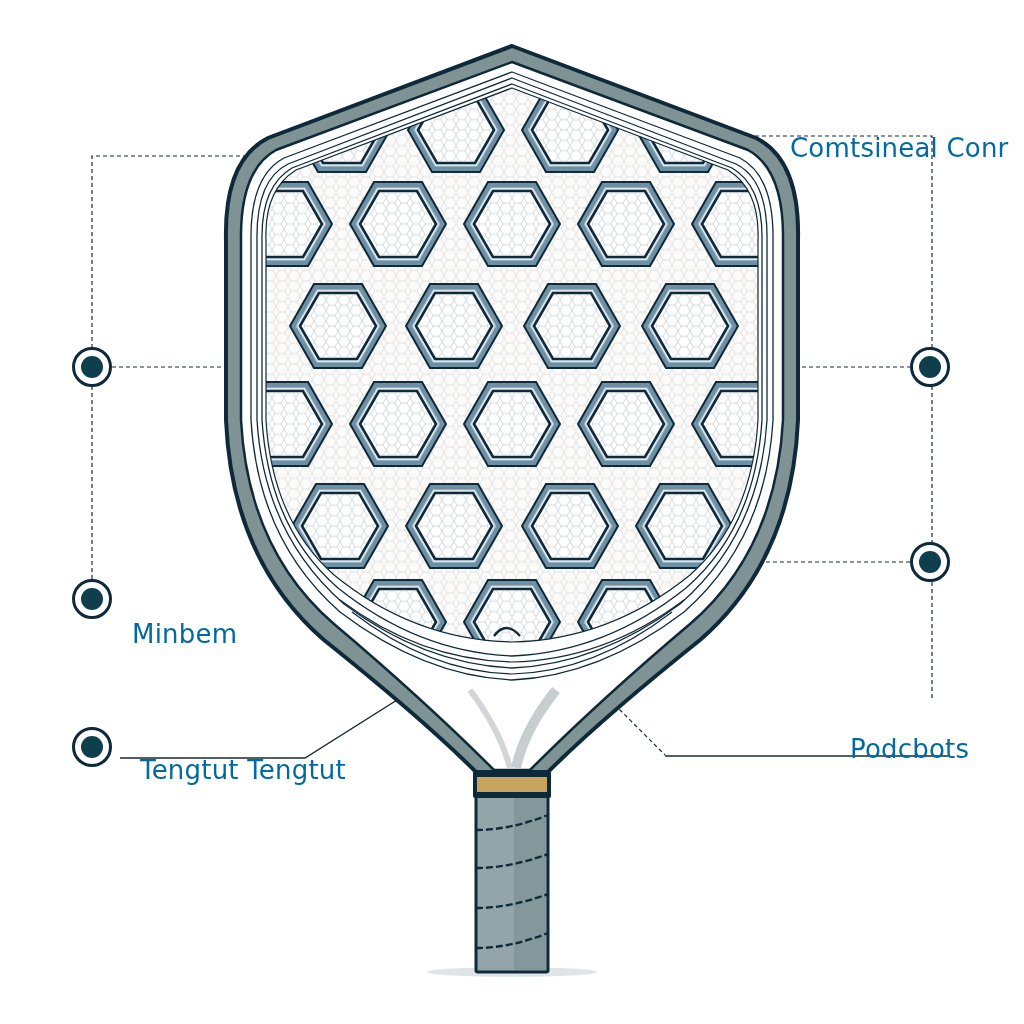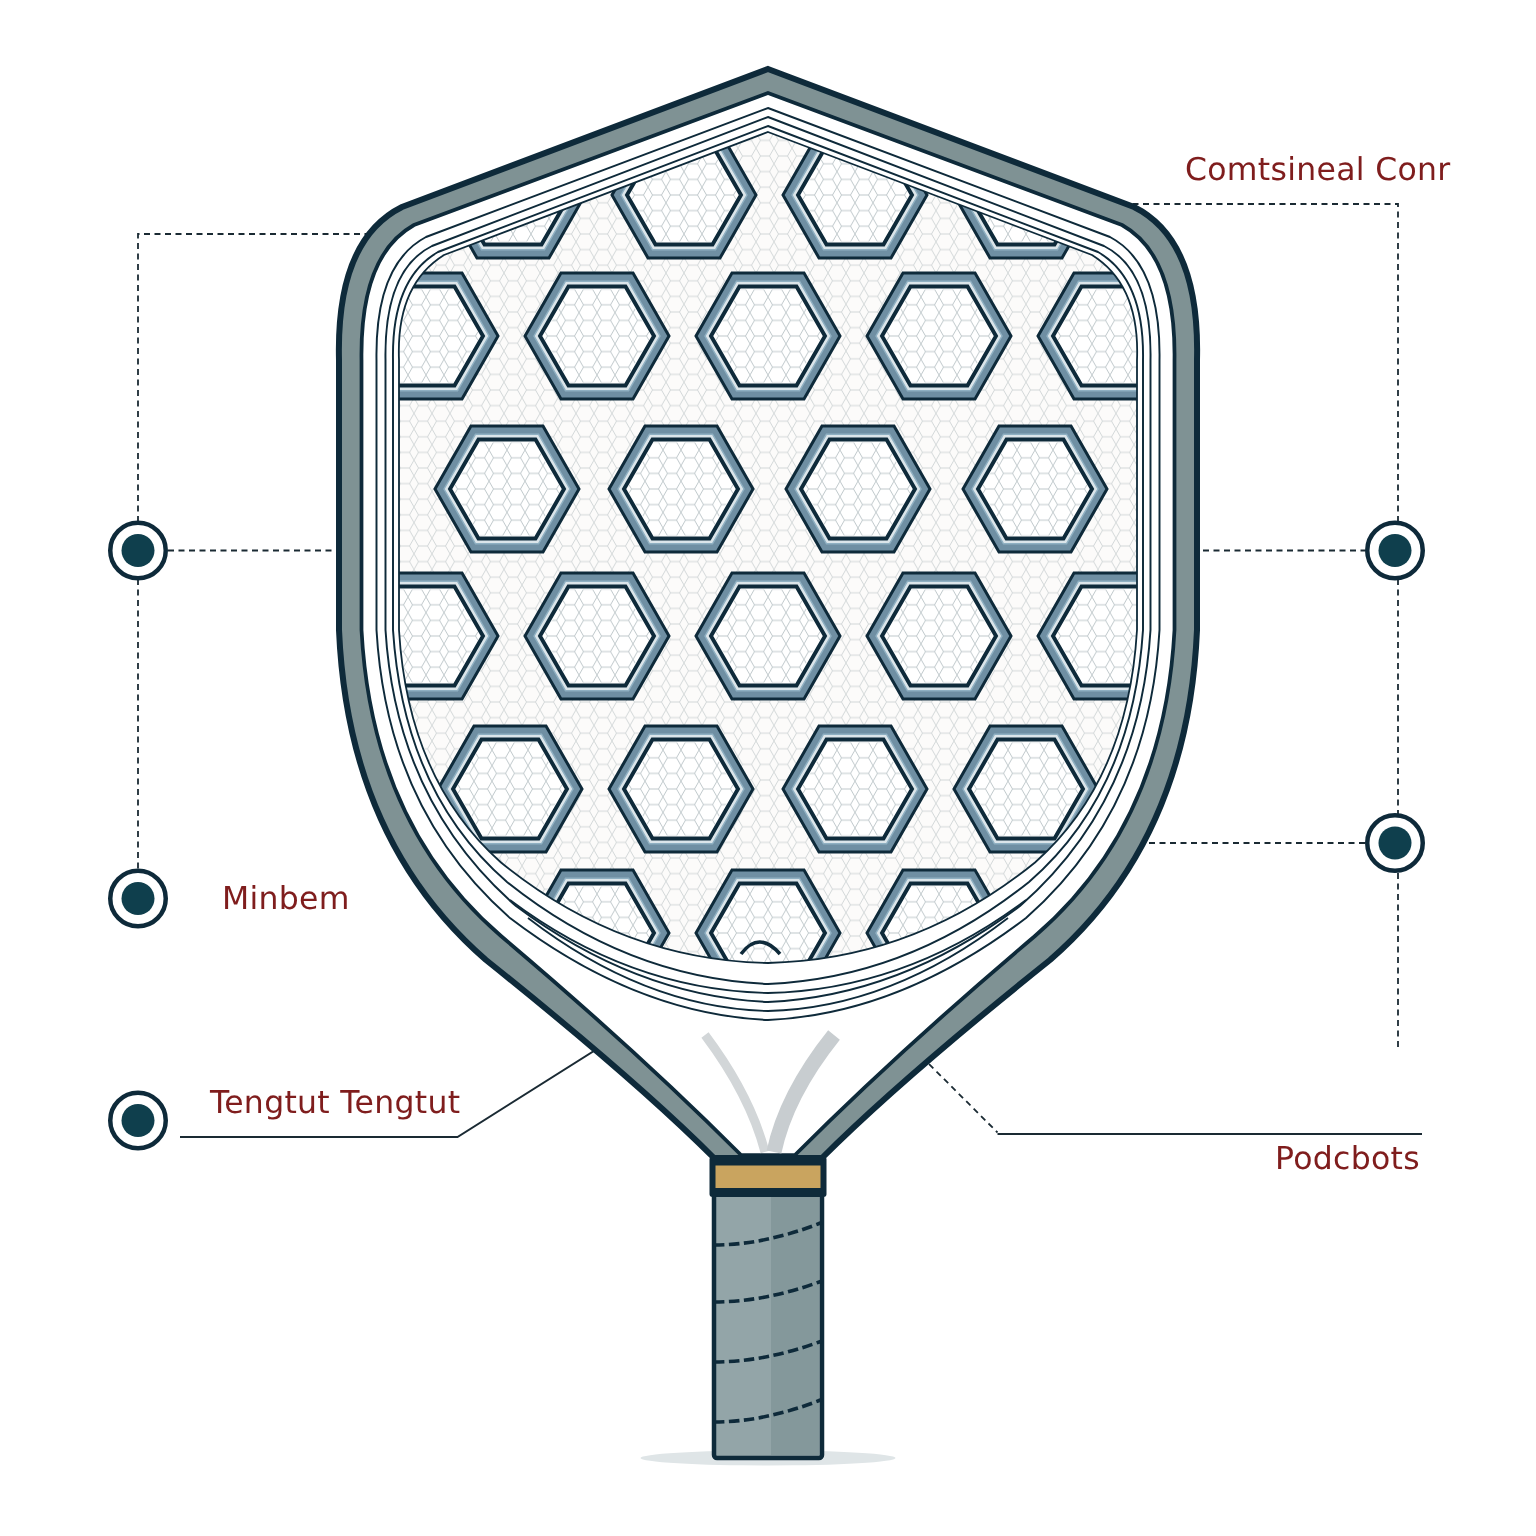--- a/index.html
+++ b/index.html
@@ -1,20 +1,20 @@
 <!DOCTYPE html>
 <html><head>
 <meta charset="utf-8">
 <style>
   html, body { margin: 0; padding: 0; background: #ffffff; }
   body { width: 1024px; height: 1024px; position: relative; overflow: hidden;
          font-family: "DejaVu Sans", sans-serif; }
   #diagram { position: absolute; left: 0; top: 0; width: 1024px; height: 1024px; }
-  .label { position: absolute; color: #7f1d1d; font-size: 21px; letter-spacing: 0.2px;
-           font-family: "DejaVu Sans", sans-serif; white-space: nowrap; }
+  .label { position: absolute; color: #0369a1; font-size: 26px; letter-spacing: 0.2px;
+           font-family: "DejaVu Sans", sans-serif; white-space: nowrap; margin-top: 32px; }
   .marker { position: absolute; width: 40px; height: 40px; border-radius: 50%;
             box-sizing: border-box; border: 3px solid #0e2a3a; background: #fff;
             cursor: pointer; }
   .marker::after { content: ""; position: absolute; left: 6px; top: 6px; width: 22px; height: 22px;
                    border-radius: 50%; background: #0f3f4d; }
 </style>
 </head>
 <body>
 
 <svg id="diagram" viewBox="0 0 1024 1024" xmlns="http://www.w3.org/2000/svg">
@@ -112,15 +112,15 @@
   <path d="M494 636 Q506 620 520 636" fill="none" stroke="#0e2a3a" stroke-width="2.4"></path>
 </svg>
 
 <div class="marker" style="left:72px; top:347px;"></div>
 <div class="marker" style="left:72px; top:579px;"></div>
 <div class="marker" style="left:72px; top:727px;"></div>
 <div class="marker" style="left:910px; top:347px;"></div>
 <div class="marker" style="left:910px; top:542px;"></div>
 
 <div class="label" style="left:790px; top:101px;">Comtsineal Conr</div>
-<div class="label" style="left:148px; top:587px;">Minbem</div>
+<div class="label" style="left:132px; top:587px;">Minbem</div>
 <div class="label" style="left:140px; top:723px;">Tengtut Tengtut</div>
-<div class="label" style="left:850px; top:760px;">Podcbots</div>
+<div class="label" style="left:850px; top:702px;">Podcbots</div>
 
 </body></html>

